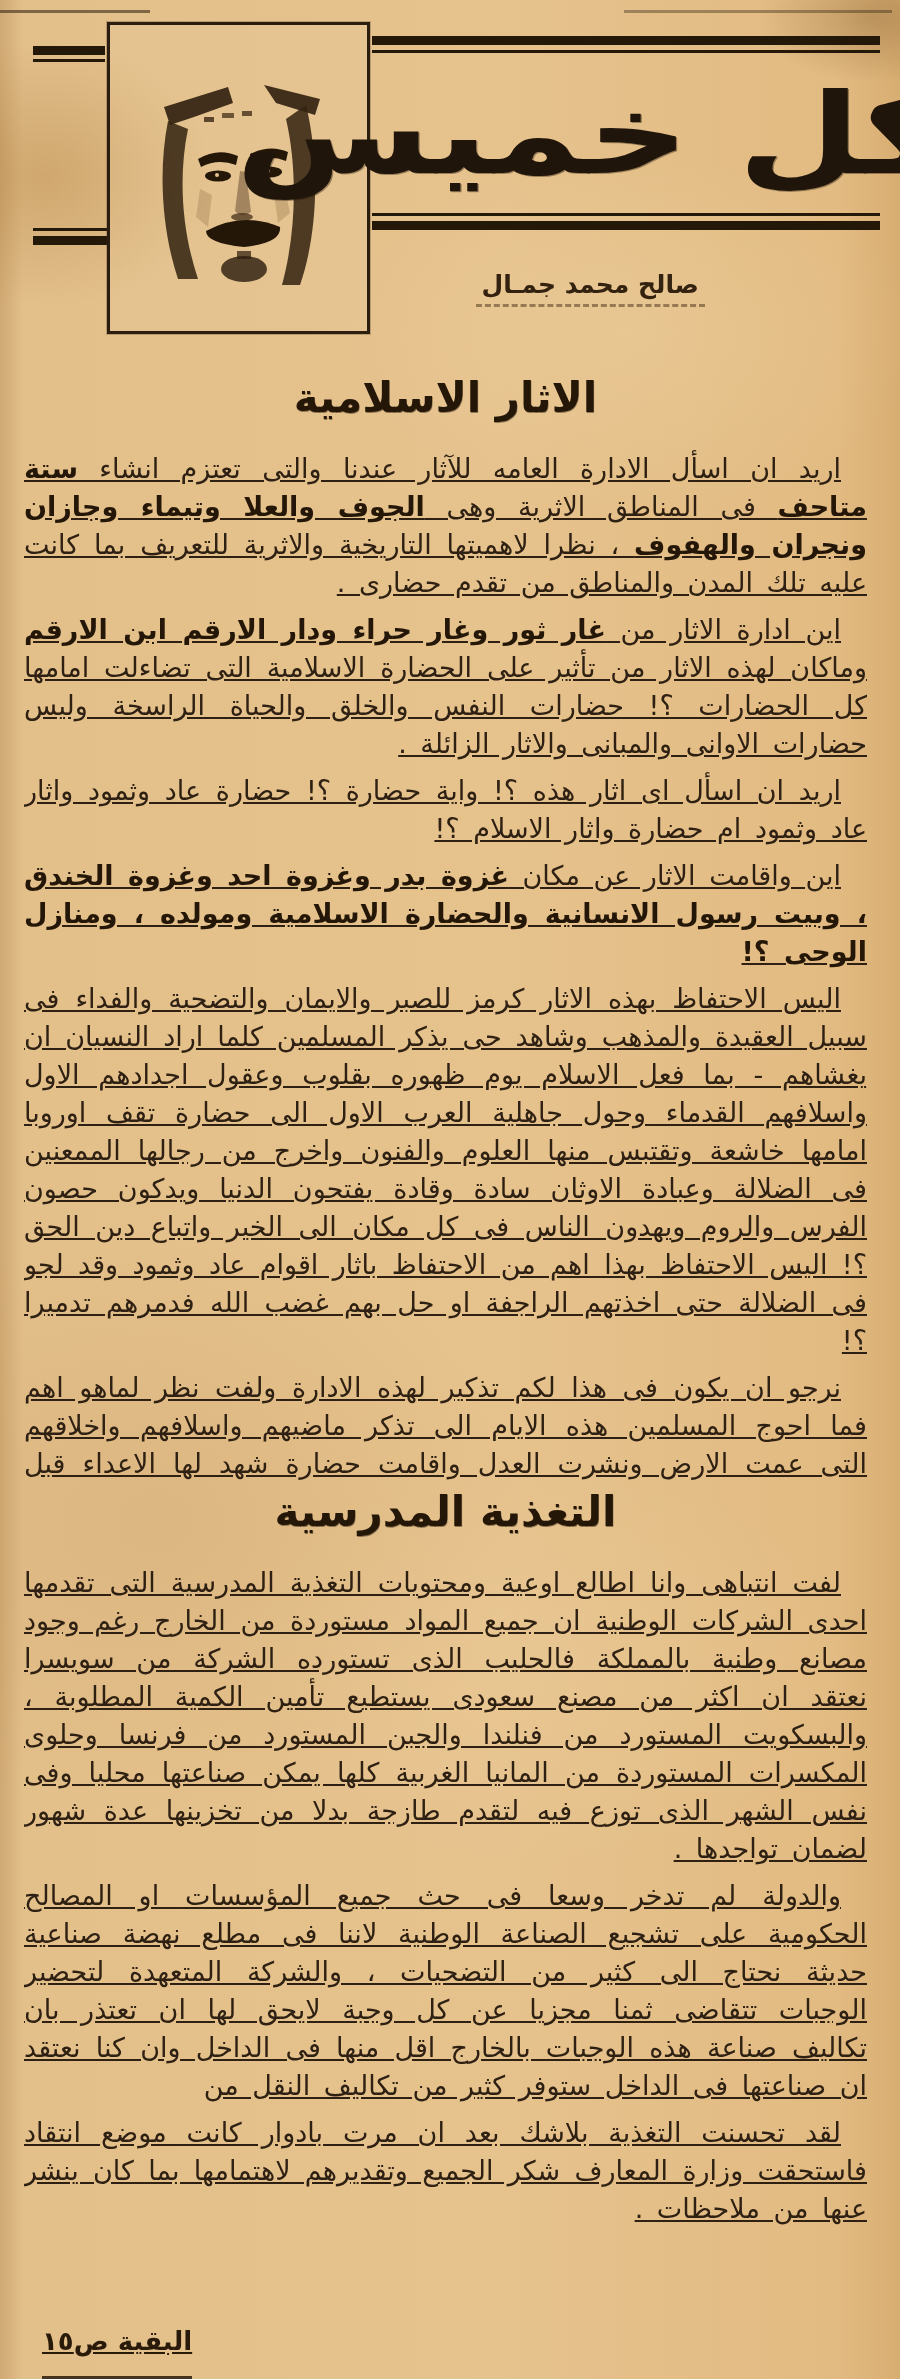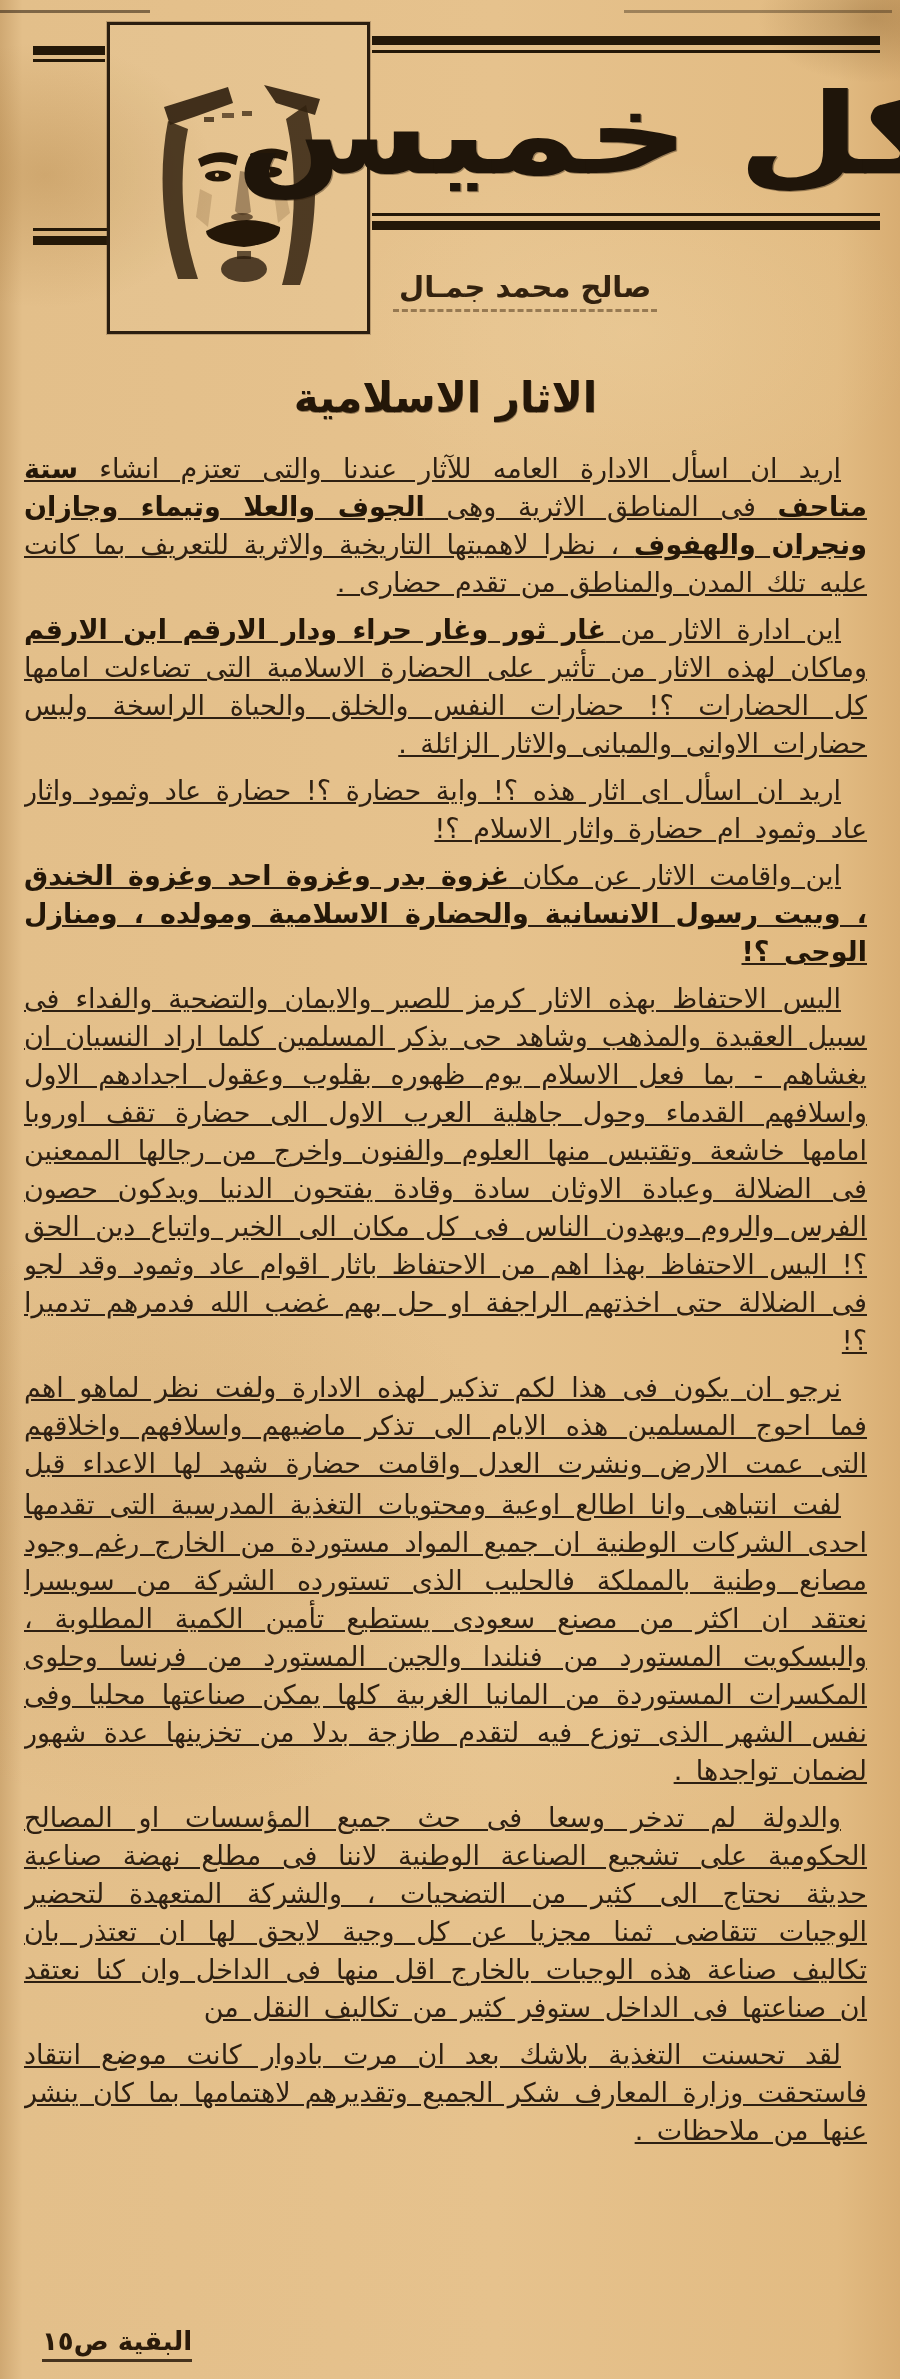--- a/index.html
+++ b/index.html
@@ -37,21 +37,21 @@
     text-align:center;
     font-size:112px;line-height:158px;height:158px;
     font-weight:bold;color:#1f150a;
     transform:scaleX(1.26);transform-origin:center;
     white-space:nowrap;
     text-shadow:1px 1px 0 rgba(40,25,10,.4);
   }
   .gap5{height:5px;} .gap4{height:4px;}
   .author{
     position:absolute;left:393px;top:270px;width:312px;
-    text-align:left;font-size:29px;font-weight:bold;color:#33220f;
+    text-align:right;font-size:25px;font-weight:bold;color:#33220f;
   }
   .author span{display:inline-block;padding:0 6px 5px;border-bottom:3px dashed rgba(70,45,20,.5);}
   article{position:absolute;left:24px;right:33px;overflow:hidden;}
   #article1{top:372px;height:1112px;}
   #article2{top:1486px;height:836px;}
   h2{
     margin:0 0 26px;text-align:center;
     font-size:42px;line-height:52px;font-weight:bold;color:#241708;
     text-shadow:.5px .5px 0 rgba(40,25,10,.45);
   }
@@ -61,21 +61,21 @@
     text-align:justify;text-indent:26px;
     word-spacing:5px;
     color:#2e2012;
     text-decoration:underline;
   }
   .b{font-weight:bold;color:#241708;}
   .footer-note{
     position:absolute;left:42px;top:2326px;
     font-size:26px;font-weight:bold;color:#2a1a0a;
   }
-  .footer-note span{display:inline-block;padding-bottom:3px;border-bottom:3px solid rgba(42,26,10,.85);}
+  .footer-note span{display:inline-block;padding-bottom:20px;border-bottom:3px solid rgba(42,26,10,.85);text-decoration:underline;}
 </style>
 </head>
 <body>
 
 <div class="page">
 
   <div class="hairline" style="top:10px;left:0;width:150px;"></div>
   <div class="hairline" style="top:10px;left:624px;right:8px;opacity:.7;"></div>
 
   <header class="masthead">
@@ -144,20 +144,21 @@
     <h2>الاثار الاسلامية</h2>
     <p><span>اريد ان اسأل الادارة العامه للآثار عندنا والتى تعتزم انشاء </span><span class="b">ستة متاحف</span><span> فى المناطق الاثرية وهى </span><span class="b">الجوف والعلا وتيماء وجازان ونجران والهفوف</span><span> ، نظرا لاهميتها التاريخية والاثرية للتعريف بما كانت عليه تلك المدن والمناطق من تقدم حضارى .</span></p>
     <p><span>اين ادارة الاثار من </span><span class="b">غار ثور وغار حراء ودار الارقم ابن الارقم</span><span> وماكان لهذه الاثار من تأثير على الحضارة الاسلامية التى تضاءلت امامها كل الحضارات ؟! حضارات النفس والخلق والحياة الراسخة وليس حضارات الاوانى والمبانى والاثار الزائلة .</span></p>
     <p><span>اريد ان اسأل اى اثار هذه ؟! واية حضارة ؟! حضارة عاد وثمود واثار عاد وثمود ام حضارة واثار الاسلام ؟!</span></p>
     <p><span>اين واقامت الاثار عن مكان </span><span class="b">غزوة بدر وغزوة احد وغزوة الخندق ، وبيت رسول الانسانية والحضارة الاسلامية ومولده ، ومنازل الوحى ؟!</span></p>
     <p><span>اليس الاحتفاظ بهذه الاثار كرمز للصبر والايمان والتضحية والفداء فى سبيل العقيدة والمذهب وشاهد حى يذكر المسلمين كلما اراد النسيان ان يغشاهم - بما فعل الاسلام يوم ظهوره بقلوب وعقول اجدادهم الاول واسلافهم القدماء وحول جاهلية العرب الاول الى حضارة تقف اوروبا امامها خاشعة وتقتبس منها العلوم والفنون واخرج من رجالها الممعنين فى الضلالة وعبادة الاوثان سادة وقادة يفتحون الدنيا ويدكون حصون الفرس والروم ويهدون الناس فى كل مكان الى الخير واتباع دين الحق ؟! اليس الاحتفاظ بهذا اهم من الاحتفاظ باثار اقوام عاد وثمود وقد لجو فى الضلالة حتى اخذتهم الراجفة او حل بهم غضب الله فدمرهم تدميرا ؟!</span></p>
     <p><span>نرجو ان يكون فى هذا لكم تذكير لهذه الادارة ولفت نظر لماهو اهم فما احوج المسلمين هذه الايام الى تذكر ماضيهم واسلافهم واخلاقهم التى عمت الارض ونشرت العدل واقامت حضارة شهد لها الاعداء قبل الاصدقاء . والذكرى تنفع المؤمنين</span></p>
   </article>
 
   <article id="article2">
+    <h2>التغذية المدرسية</h2>
     <p><span>لفت انتباهى وانا اطالع اوعية ومحتويات التغذية المدرسية التى تقدمها احدى الشركات الوطنية ان جميع المواد مستوردة من الخارج رغم وجود مصانع وطنية بالمملكة فالحليب الذى تستورده الشركة من سويسرا نعتقد ان اكثر من مصنع سعودى يستطيع تأمين الكمية المطلوبة ، والبسكويت المستورد من فنلندا والجبن المستورد من فرنسا وحلوى المكسرات المستوردة من المانيا الغربية كلها يمكن صناعتها محليا وفى نفس الشهر الذى توزع فيه لتقدم طازجة بدلا من تخزينها عدة شهور لضمان تواجدها .</span></p>
     <p><span>والدولة لم تدخر وسعا فى حث جميع المؤسسات او المصالح الحكومية على تشجيع الصناعة الوطنية لاننا فى مطلع نهضة صناعية حديثة نحتاج الى كثير من التضحيات ، والشركة المتعهدة لتحضير الوجبات تتقاضى ثمنا مجزيا عن كل وجبة لايحق لها ان تعتذر بان تكاليف صناعة هذه الوجبات بالخارج اقل منها فى الداخل وان كنا نعتقد ان صناعتها فى الداخل ستوفر كثير من تكاليف النقل من</span></p>
     <p><span>لقد تحسنت التغذية بلاشك بعد ان مرت بادوار كانت موضع انتقاد فاستحقت وزارة المعارف شكر الجميع وتقديرهم لاهتمامها بما كان ينشر عنها من ملاحظات .</span></p>
   </article>
 
   <div class="footer-note">
     <span>البقية ص١٥</span>
   </div>
 
 </div>

